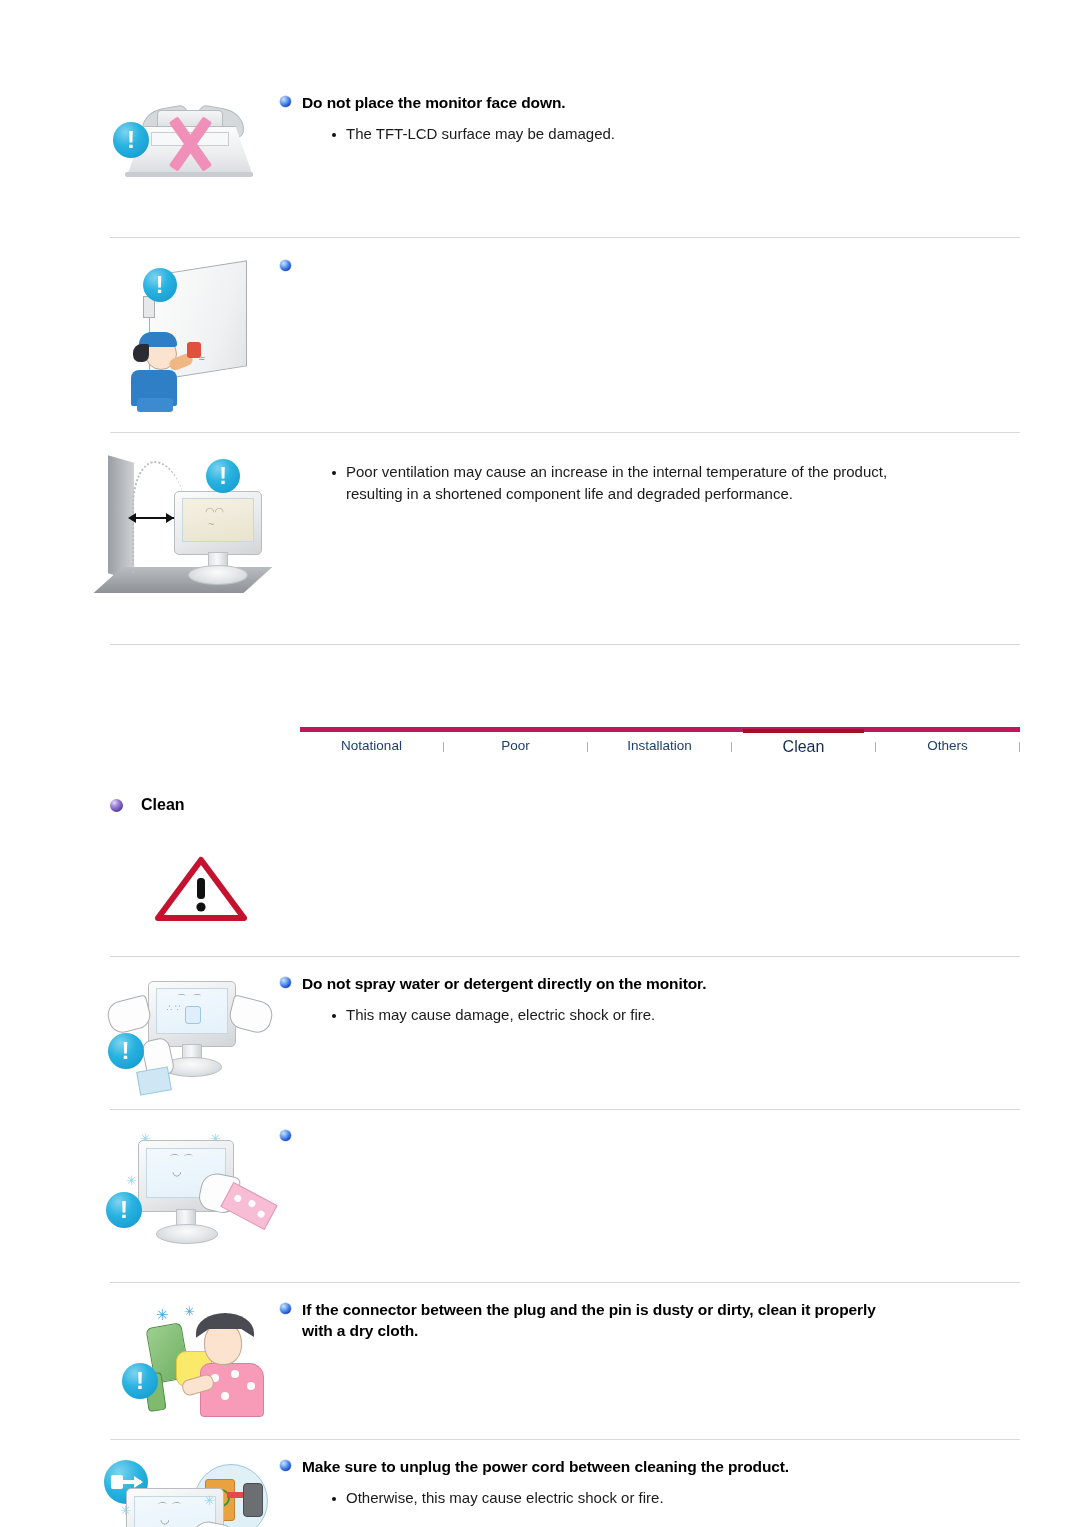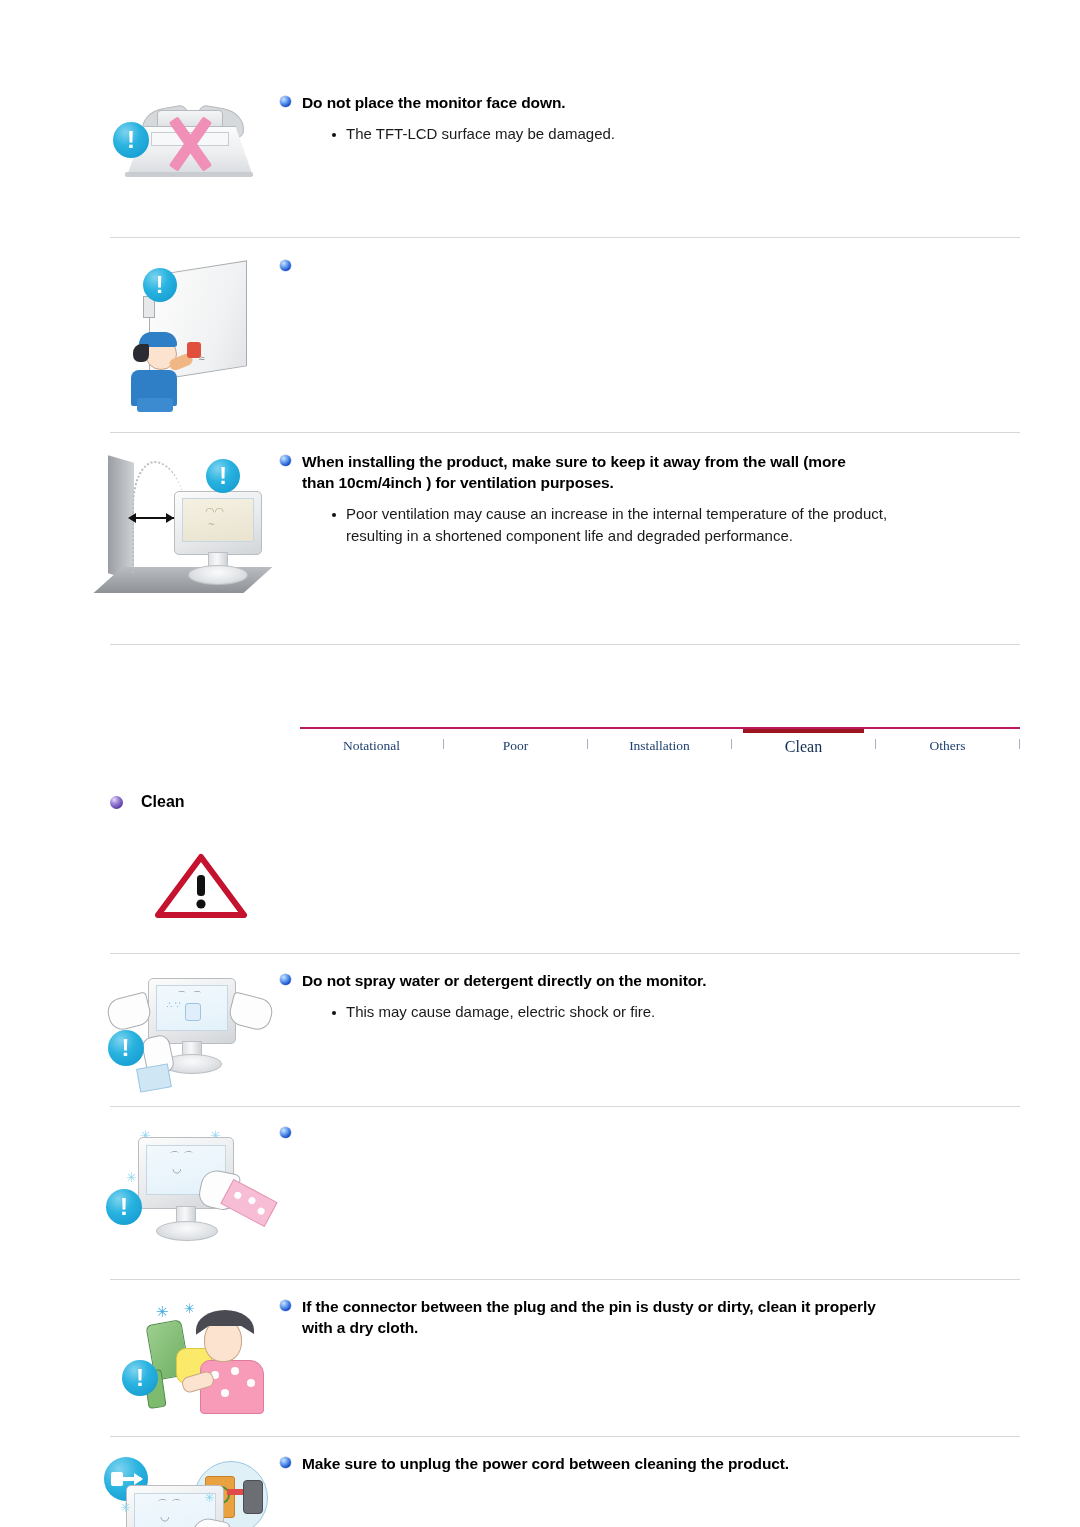--- a/index.html
+++ b/index.html
@@ -102,24 +102,23 @@
   }
 
   
   .tabbar-wrap {
     position: relative;
     margin: 0 60px 0 300px;
     padding-top: 2px;
   }
   .tabbar {
     display: flex;
-    align-items: flex-end;
-    border-top: 2px solid #be185d;
+    align-items: flex-start;
+    border-top: 5px solid #be185d;
     height: 34px;
-    font-family: Liberation Serif, serif;
   }
   .tab {
     flex: 1 1 0;
     text-align: center;
     font-size: 13.5px;
     color: #1d3f6e;
     position: relative;
     padding-bottom: 9px;
     padding-top: 6px;
     white-space: nowrap;
@@ -283,21 +282,20 @@
         <div class="mon-screen" style="position:absolute;left:82px;top:43px;width:70px;height:42px;background:linear-gradient(170deg,#f5f1e2,#e9e3cf);">
           <div style="position:absolute;left:22px;top:6px;width:26px;height:30px;color:#b0a98e;font-size:11px;">◠◠<br>&nbsp;~</div>
         </div>
         <div class="mon-neck" style="position:absolute;left:108px;top:97px;width:18px;height:18px;"></div>
         <div class="mon-base" style="position:absolute;left:88px;top:110px;width:58px;height:18px;"></div>
 
         <div class="excl-badge" style="left:106px;top:4px;width:34px;height:34px;font-size:23px;">!</div>
       </div>
     </div>
     <div class="body">
-      <p class="heading" style="max-width:570px;"><span class="bullet-sphere"></span><span>When installing the product, make sure to keep it away from the wall (more than 10cm/4inch ) for ventilation purposes.</span></p>
       <ul class="dots" style="max-width:570px;">
         <li>Poor ventilation may cause an increase in the internal temperature of the product, resulting in a shortened component life and degraded performance.</li>
       </ul>
     </div>
   </div>
 
   <div class="divider" style="margin-top:34px;"></div>
 
   <div class="tabbar-wrap" style="margin-top:80px;">
     <div class="tabbar">
@@ -449,16 +447,19 @@
         <div style="position:absolute;left:92px;top:62px;width:34px;height:34px;background:#fdfdfd;border:1.4px solid #a9adb1;border-radius:16px 6px 14px 14px;transform:rotate(12deg);"></div>
         <div class="pink-cloth" style="position:absolute;left:118px;top:80px;width:48px;height:26px;transform:rotate(30deg);">
           
           
           
         </div>
       </div>
     </div>
     <div class="body">
       <p class="heading"><span class="bullet-sphere"></span><span>Make sure to unplug the power cord between cleaning the product.</span></p>
+      <ul class="dots">
+        <li>Otherwise, this may cause electric shock or fire.</li>
+      </ul>
     </div>
   </div>
 
 </div>
 
 </body></html>

